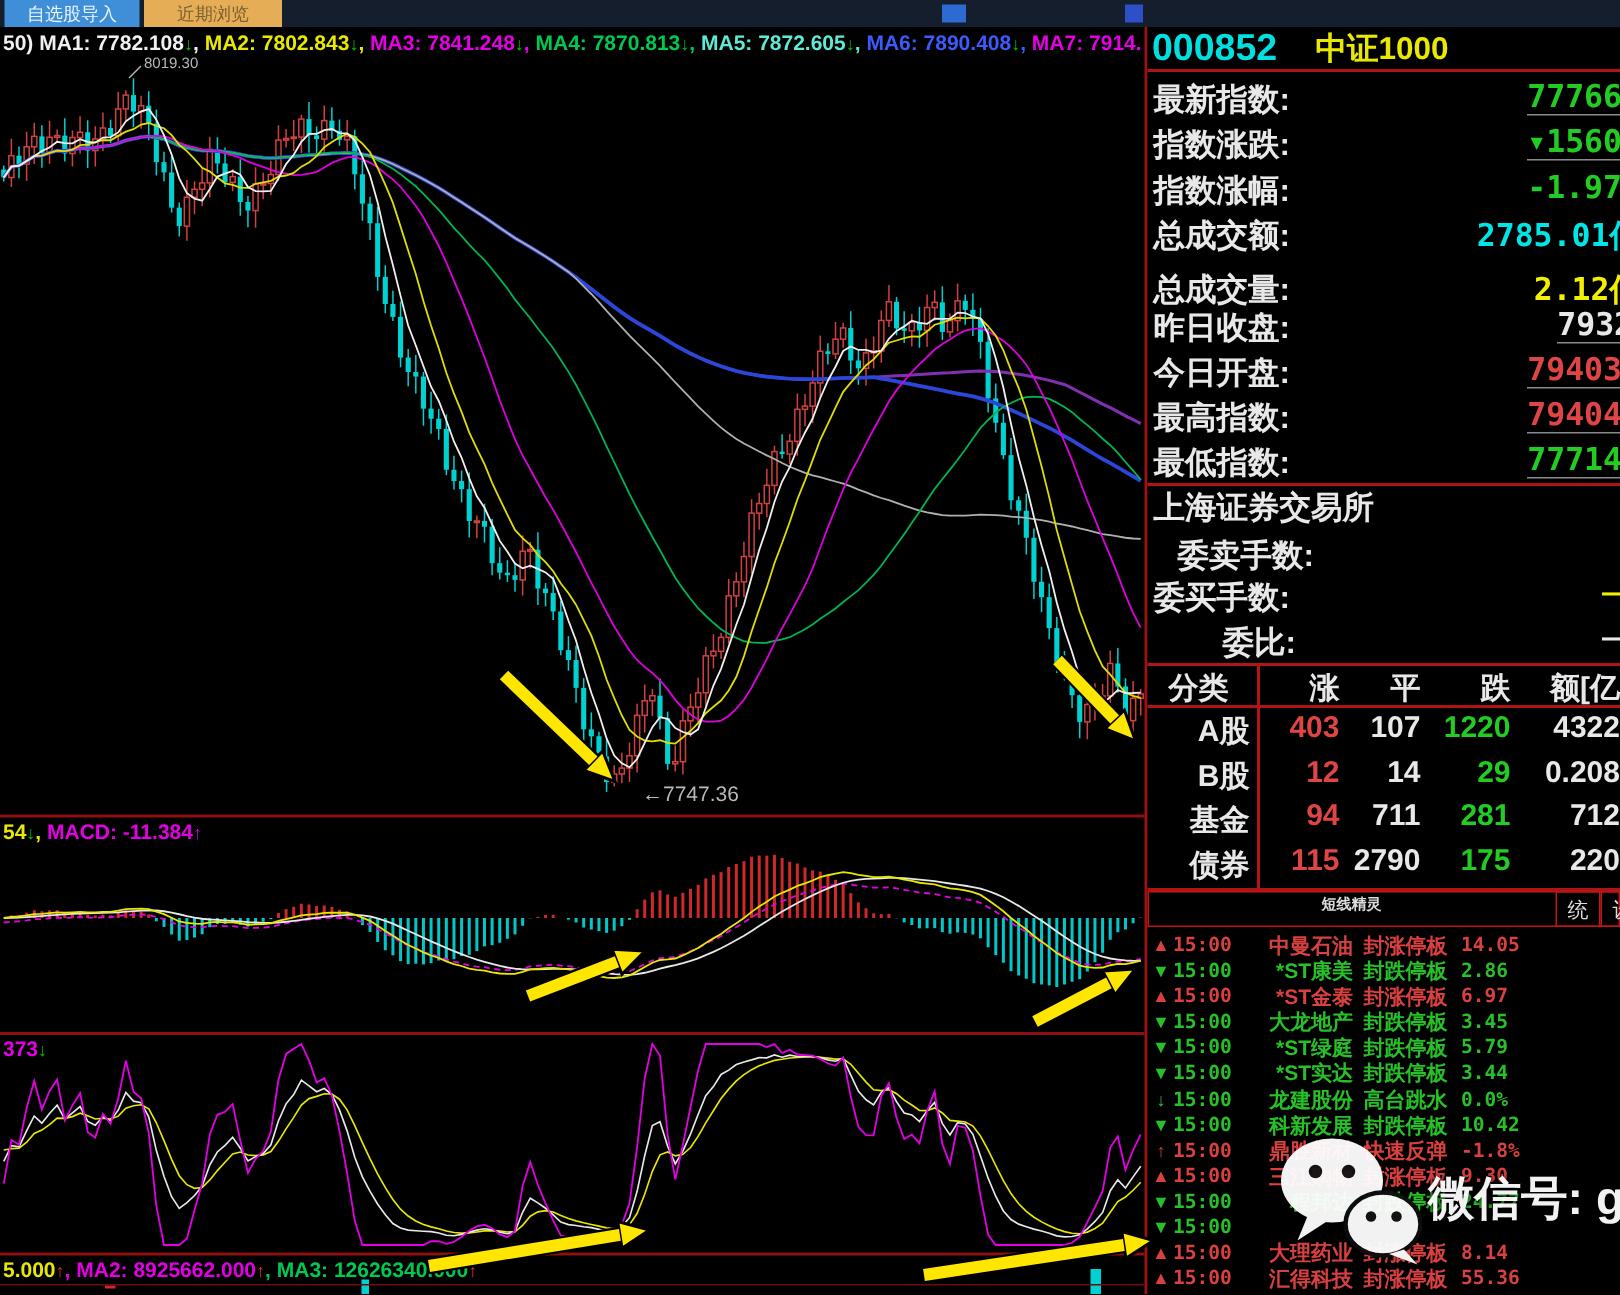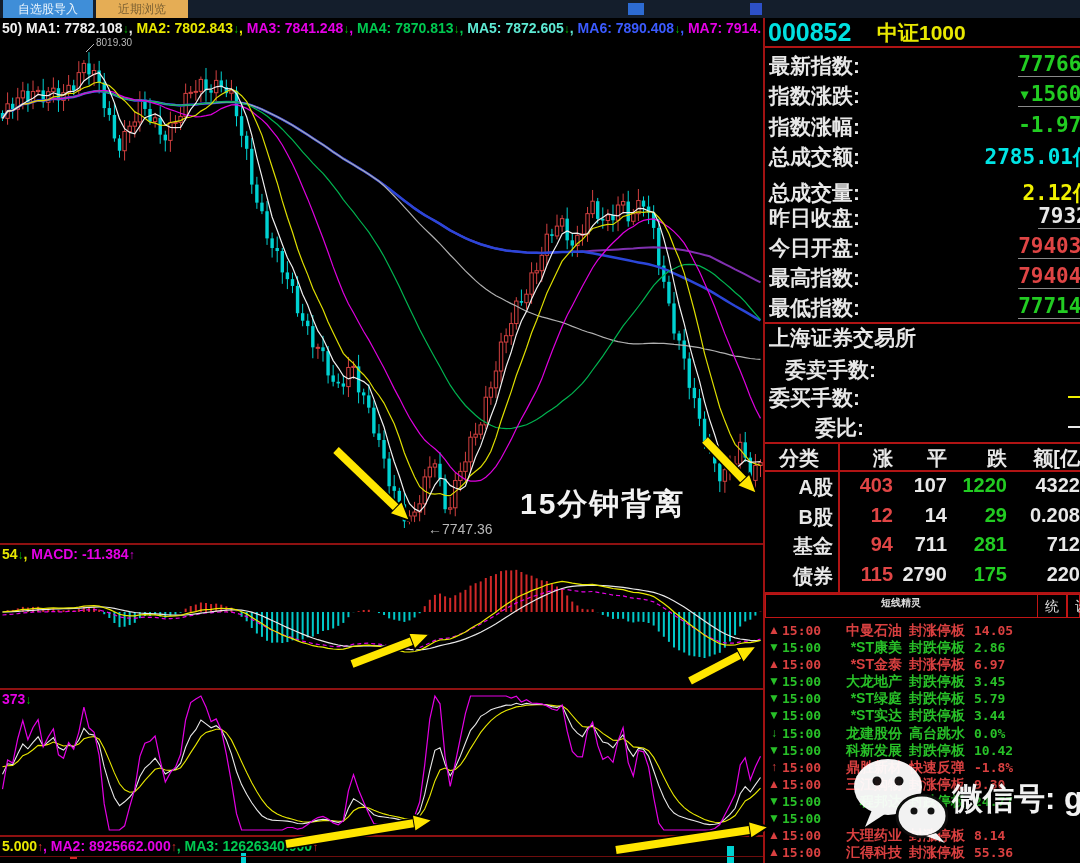--- a/index.html
+++ b/index.html
@@ -549,21 +549,20 @@
   <div class="hline" style="top:543px;height:2px"></div>
   <div class="hline" style="top:688px;height:2px"></div>
   <div class="hline" style="top:835px;height:2px"></div>
   <div class="hline" style="top:856px;height:1px;background:#6e0d0d"></div>
   <div class="vdivider"></div>
 
   <div class="pane-label" style="top:546px"><span class="c-y">54</span><span class="c-arrg">↓</span><span class="c-y">, </span><span class="c-m">MACD: -11.384</span><span class="c-m" style="font-size:12px">↑</span></div>
   <div class="pane-label" style="top:691px"><span class="c-m">373</span><span class="c-arrg">↓</span></div>
   <div class="pane-label" style="top:838px"><span class="c-y">5.000</span><span class="c-arrr">↑</span><span class="c-m">, MA2: </span><span class="c-m">8925662.000</span><span class="c-arrr">↑</span><span class="c-g">, MA3: </span><span class="c-g">12626340.000</span><span class="c-arrr">↑</span></div>
 
-  <div class="annot-big">15分钟背离</div>
   <div class="annot-high">8019.30</div>
   <div class="annot-low">←7747.36</div>
 
   <div id="panel">
     <div class="p-code">000852</div>
     <div class="p-name">中证1000</div>
     <div class="p-hline" style="top:28px"></div>
     <div id="quote-rows">
         <div class="qrow" style="top: 31px;">
           <span class="qlabel">最新指数:</span>

